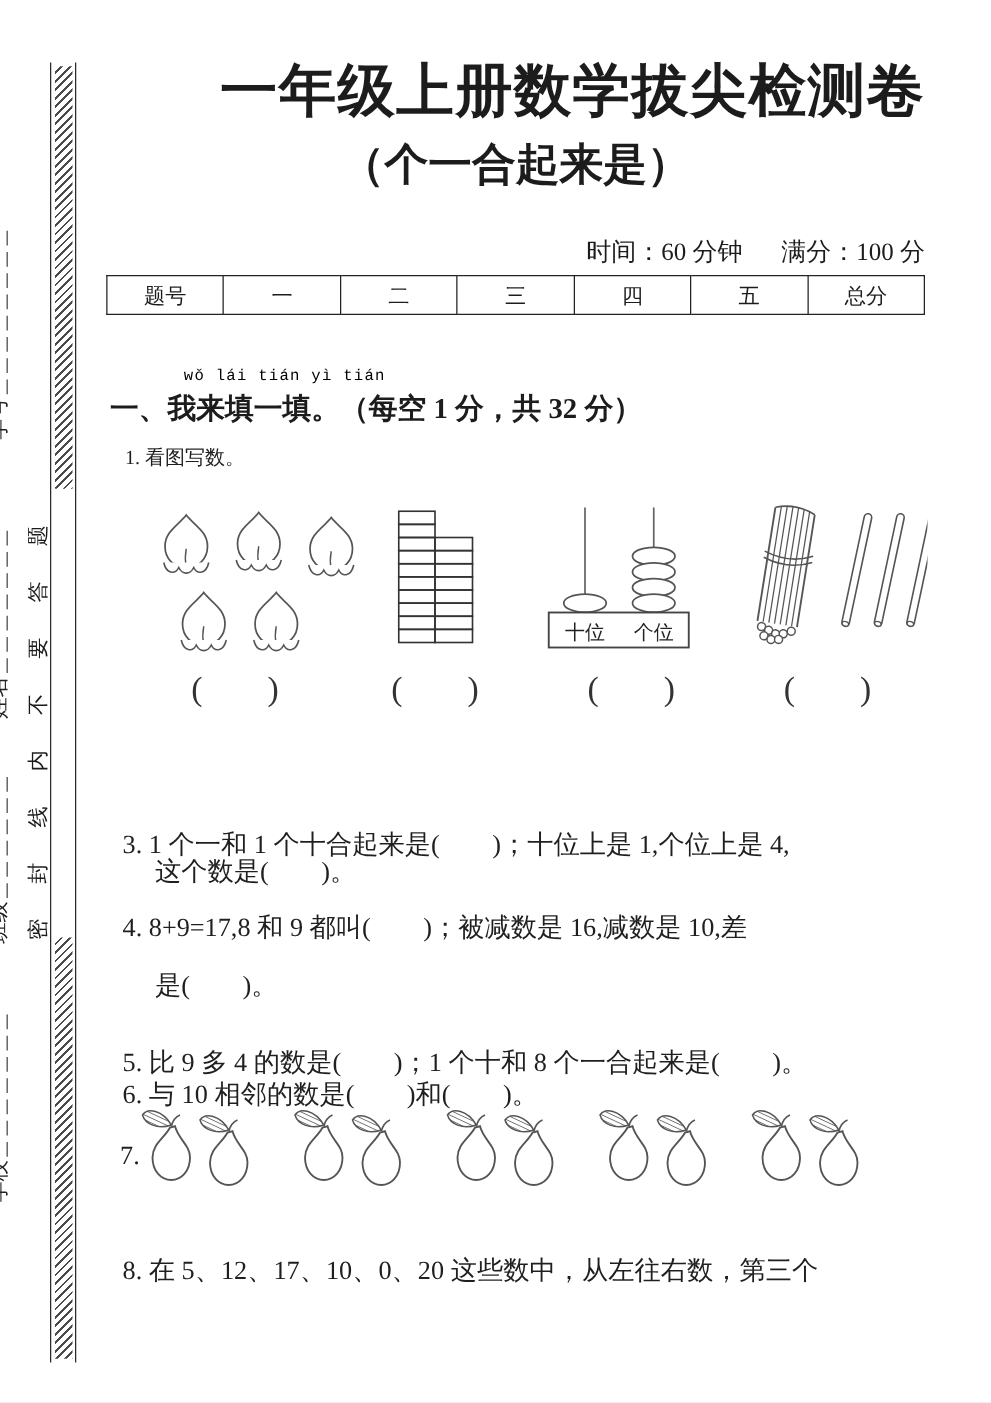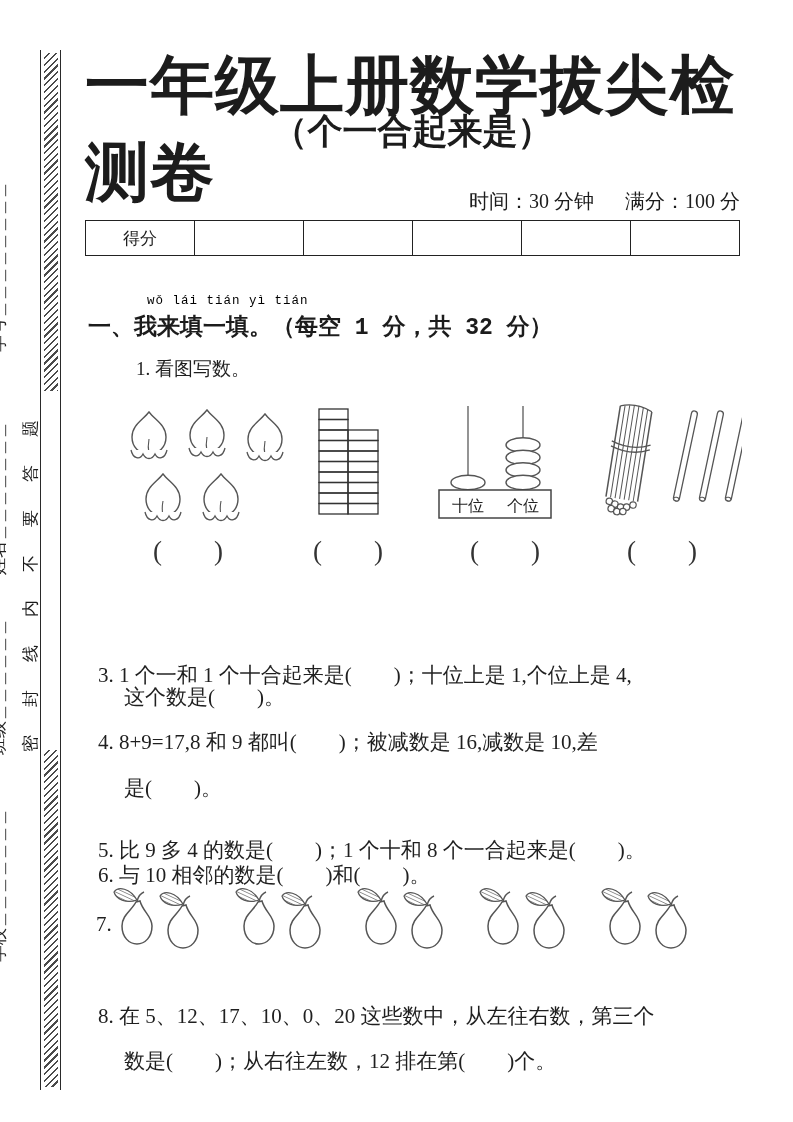--- a/index.html
+++ b/index.html
@@ -13,37 +13,37 @@
   .vline.l1 { left:40px; } .vline.l2 { left:60px; }
   .hatch { position:absolute; left:43.5px; width:14px;
     background:repeating-linear-gradient(135deg,#ffffff 0 3.2px,#4a4a4a 3.2px 4.8px); }
   .hatch.top { top:53px; height:338px; }
   .hatch.bottom { top:750px; height:337px; }
   .rot { position:absolute; white-space:nowrap; transform:rotate(-90deg);
     transform-origin:0 100%; height:22px; line-height:22px; font-size:17px; color:#222; }
   .margin-label { left:10px; }
   .seal-text { left:42px; top:730px; letter-spacing:28px; font-size:17px; color:#1a1a1a; }
   
-  .title { position:absolute; left:85px; width:655px; top:42px; text-align:left;
-    font-size:64px; font-weight:900; letter-spacing:1px; font-family:Liberation Sans, sans-serif; }
+  .title { position:absolute; left:85px; width:655px; top:42px; text-align:right;
+    font-size:46px; font-weight:900; letter-spacing:1px; font-family:Liberation Sans, sans-serif; }
   .subtitle { position:absolute; left:85px; width:655px; top:108px; text-align:center;
     font-size:35px; font-weight:900; font-family:"Liberation Serif",serif; }
   .meta { position:absolute; left:85px; width:655px; top:188px; text-align:right; font-size:20px; }
   .meta span { margin-left:26px; }
   
   .score-table { position:absolute; left:85px; top:220px; width:655px;
     border-collapse:collapse; table-layout:fixed; }
   .score-table td { border:1.6px solid #222; text-align:center; font-size:17px; padding:0; }
   .score-table tr.r1 td { height:30px; }
   .score-table tr.r2 td { height:34px; }
   
   .pinyin { position:absolute; left:147px; top:294px; font-size:12.5px;
     font-family:Liberation Mono, monospace; color:#000000; letter-spacing:1px; }
   .sec-head { position:absolute; left:88px; top:311px; font-size:23px; font-weight:bold;
-    font-family:Liberation Mono, monospace; white-space:nowrap; }
+    font-family:Liberation Serif, serif; white-space:nowrap; }
   
   .qline { position:absolute; font-size:21px; white-space:nowrap; color:#1f1f1f; }
   
   .blank-pair { position:absolute; top:536px; width:70px; display:flex;
     justify-content:space-between; font-size:27px; color:#333; }
   
   .imgbox { position:absolute; }
   svg { display:block; }
 </style>
 </head>
@@ -58,41 +58,42 @@
   <div class="rot seal-text">密封线内不要答题</div>
 
   <div class="rot margin-label" style="top:330px;">学号＿＿＿＿＿＿＿＿</div>
   <div class="rot margin-label" style="top:553px;">姓名＿＿＿＿＿＿＿</div>
   <div class="rot margin-label" style="top:733px;">班级＿＿＿＿＿＿</div>
   <div class="rot margin-label" style="top:940px;">学校＿＿＿＿＿＿＿</div>
 
   <div class="title">一年级上册数学拔尖检测卷</div>
   <div class="subtitle">（个一合起来是）</div>
   <div class="meta">
-    <span>时间：30 分钟</span>
+    <span>时间：60 分钟</span>
     <span>满分：100 分</span>
   </div>
 
   <table class="score-table">
     <tbody>
-    <tr class="r2">
-      <td>得分</td>
-      <td></td>
-      <td></td>
-      <td></td>
-      <td></td>
-      <td></td>
+        <tr class="r1">
+      <td>题号</td>
+      <td>一</td>
+      <td>二</td>
+      <td>三</td>
+      <td>四</td>
+      <td>五</td>
+      <td>总分</td>
     </tr>
   </tbody>
     </table>
 
   <div class="pinyin">wǒ lái tián yì tián</div>
   <div class="sec-head">一、我来填一填。（每空 1 分，共 32 分）</div>
 
-  <div class="qline" style="left:100px; top:356px; font-size:19px;margin-left:36px;">1. 看图写数。</div>
+  <div class="qline" style="left:100px; top:356px; font-size:16px;">1. 看图写数。</div>
 
   <div class="imgbox" style="left:128px; top:406px;">
     <svg width="168" height="128" viewBox="0 0 168 128">
       <defs>
         <g id="peach">
           <path d="M21 2 C15 10 4 15 4 27 C4 37 11 44 21 44 C31 44 38 37 38 27 C38 15 27 10 21 2 Z" fill="#fff" stroke="#555" stroke-width="1.4"></path>
           <path d="M21 44 C20 39 20 34 21 29" fill="none" stroke="#555" stroke-width="1.1"></path>
           <path d="M3 40 C5 49 12 50 15 44 C18 50 24 50 27 44 C30 50 37 49 39 40" fill="#fff" stroke="#555" stroke-width="1.3"></path>
         </g>
       </defs>
@@ -236,15 +237,14 @@
       <use href="#pear" x="0" y="2"></use>
         <use href="#pear" x="46" y="6"></use>
     </svg>
     <svg width="92" height="68" viewBox="0 0 92 68">
       <use href="#pear" x="0" y="2"></use>
         <use href="#pear" x="46" y="6"></use>
     </svg>
   </div>
 
   <div class="qline" style="left:98px;  top:1002px;">8. 在 5、12、17、10、0、20 这些数中，从左往右数，第三个</div>
-  <div class="qline" style="left:124px; top:1047px;">数是(　　)；从右往左数，12 排在第(　　)个。</div>
 
 </div>
 
 </body></html>

